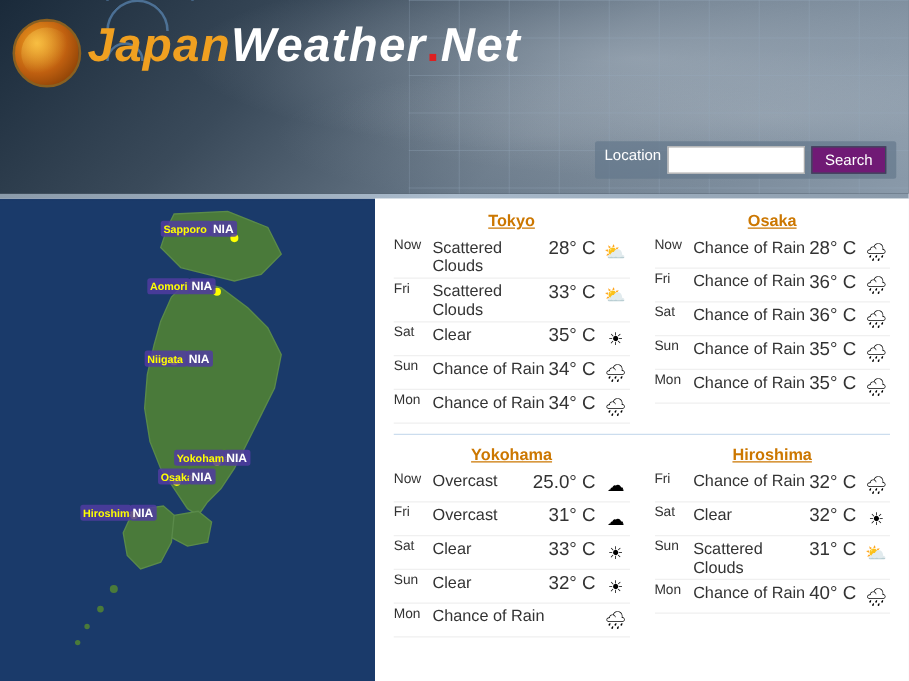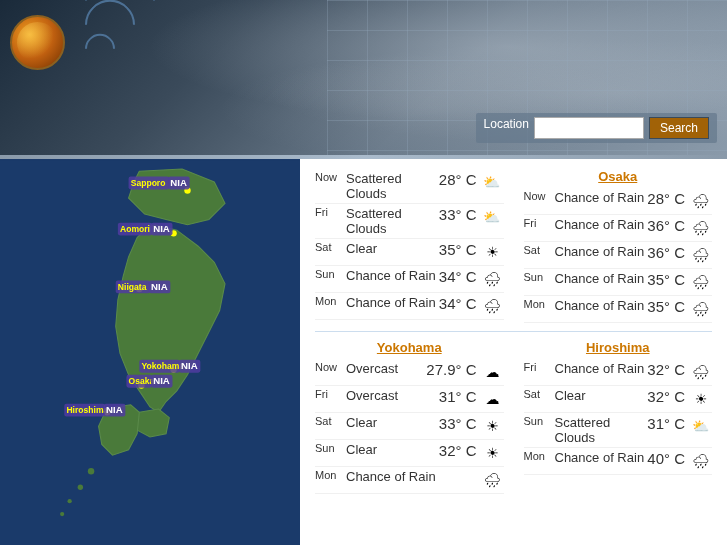--- a/index.html
+++ b/index.html
@@ -111,21 +111,21 @@
       width: 110px;
       height: 22px;
       border: 1px solid #aaa;
       background: white;
       padding: 2px 4px;
       font-size: 12px;
     }
     #search-button {
       height: 22px;
       padding: 0 10px;
-      background: #a16207;
+      background: #701a75;
       color: white;
       border: 1px solid #3a4a5a;
       cursor: pointer;
       font-size: 12px;
     }
 
     
     #divider {
       height: 4px;
       background: linear-gradient(to right, #8a9aaa, #aabbcc, #8a9aaa);
@@ -230,20 +230,23 @@
 
   <div id="logo-area">
     <div id="globe-icon"></div>
     <div id="waves">
       <div class="wave-arc"></div>
       <div class="wave-arc"></div>
       <div class="wave-arc"></div>
     </div>
   </div>
 
+  <div id="site-title">
+    <span id="title-japan">Japan</span><span id="title-weather">Weather</span><span id="title-dot">.</span><span id="title-net">Net</span>
+  </div>
 
   <div id="search-bar">
     <span id="search-label">Location</span>
     <input type="text" id="location-input" style="">
     <button id="search-button">Search</button>
   </div>
 </div>
 
 <div id="divider"></div>
 
@@ -304,20 +307,21 @@
       <rect x="97" y="227" width="20" height="12" rx="2" fill="rgba(80,60,160,0.85)"></rect>
       <text x="99" y="236" fill="white" font-size="9" font-weight="bold">NIA</text>
     </svg>
   </div>
 
   <div id="weather-panel">
 
     <div class="city-columns">
 
       <div class="city-col">
+        <div class="city-header">Tokyo</div>
         <div id="tokyo-rows">
             <div class="weather-row">
               <span class="wr-day">Now</span>
               <span class="wr-desc">Scattered Clouds</span>
               <span class="wr-temp">28° C</span>
               <span class="wr-icon">⛅</span>
             </div>
             <div class="weather-row">
               <span class="wr-day">Fri</span>
               <span class="wr-desc">Scattered Clouds</span>
@@ -385,21 +389,21 @@
     <hr class="section-divider">
 
     <div class="city-columns">
 
       <div class="city-col">
         <div class="city-header">Yokohama</div>
         <div id="yokohama-rows">
             <div class="weather-row">
               <span class="wr-day">Now</span>
               <span class="wr-desc">Overcast</span>
-              <span class="wr-temp">27.9° C</span>
+              <span class="wr-temp">25.0° C</span>
               <span class="wr-icon">☁</span>
             </div>
             <div class="weather-row">
               <span class="wr-day">Fri</span>
               <span class="wr-desc">Overcast</span>
               <span class="wr-temp">31° C</span>
               <span class="wr-icon">☁</span>
             </div>
             <div class="weather-row">
               <span class="wr-day">Sat</span>

